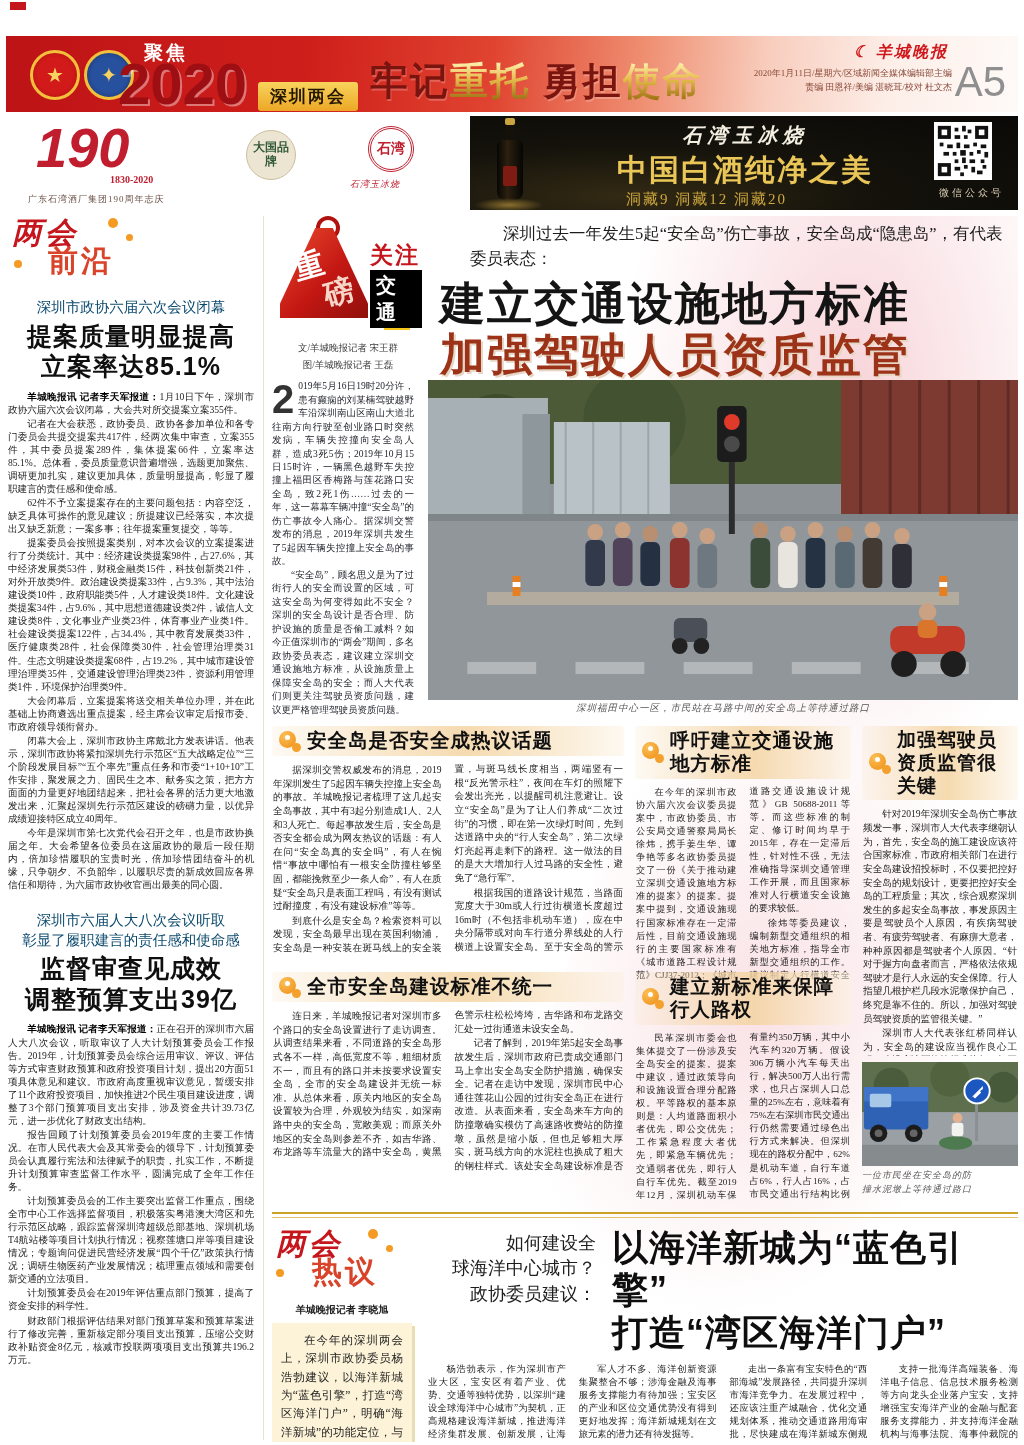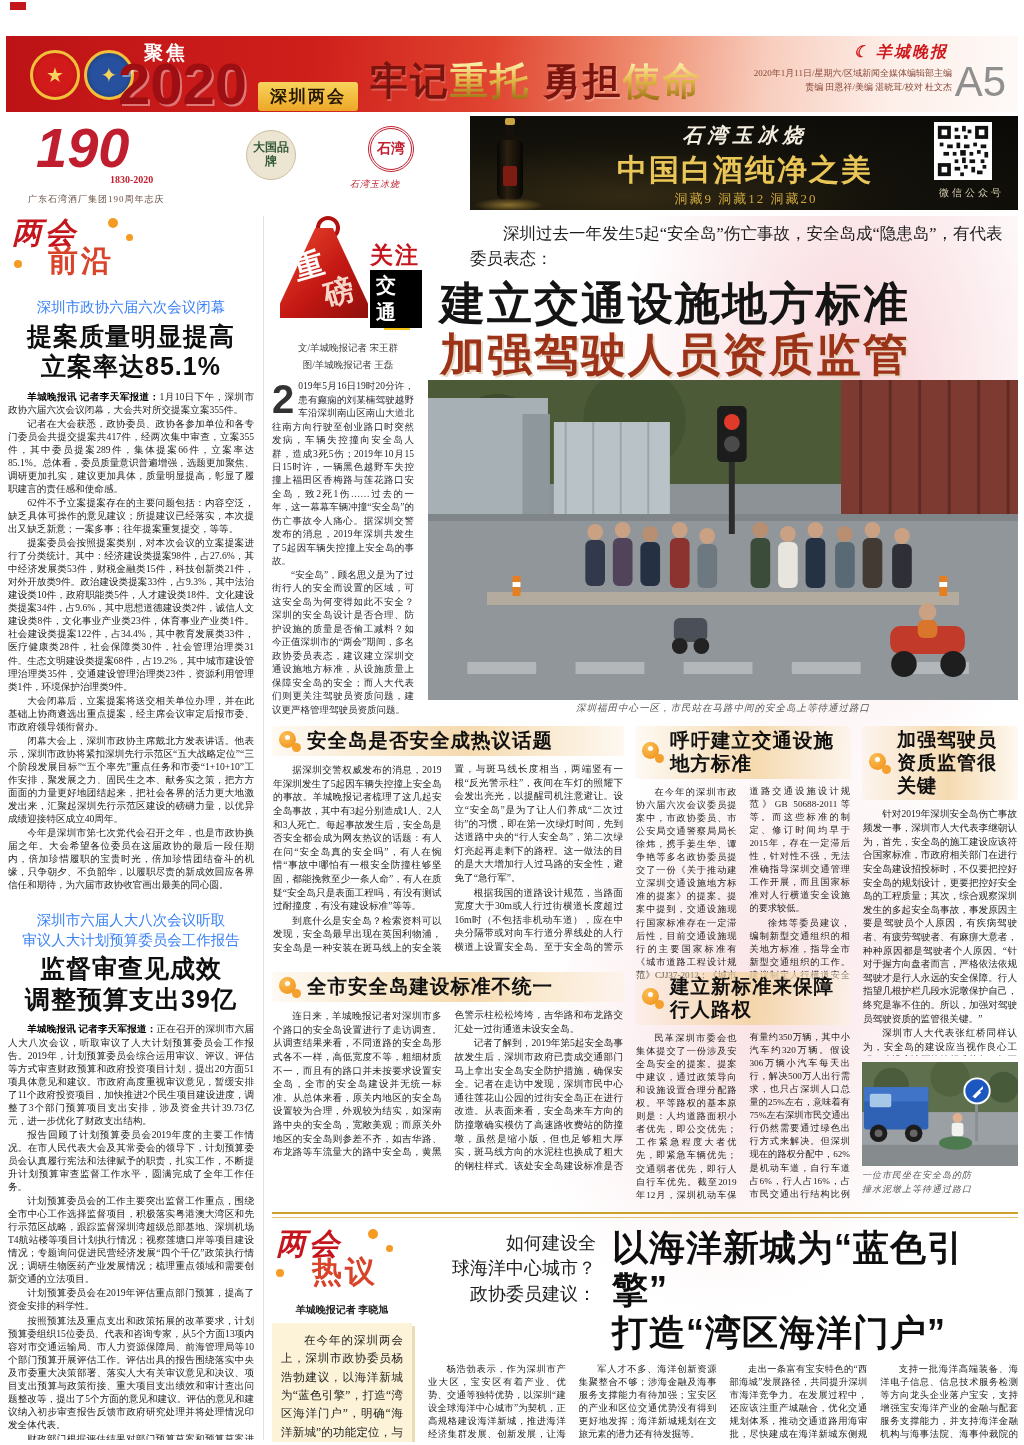--- a/index.html
+++ b/index.html
@@ -46,31 +46,31 @@
   .b-neck{width:8px;height:15px;background:#15100a;margin:0 auto;}
   .b-body{width:26px;height:60px;background:linear-gradient(90deg,#070604,#2c2010 40%,#070604);margin:0 auto;
     border-radius:6px 6px 8px 8px;position:relative;}
   .b-label{position:absolute;left:6px;top:26px;width:14px;height:20px;background:#7e1c14;border-radius:2px;}
   .b-glow{position:absolute;left:-16px;top:80px;width:70px;height:14px;border-radius:50%;
     background:radial-gradient(ellipse,#8a6f2e 0%,rgba(138,111,46,0) 70%);}
   .ad-script{position:absolute;left:120px;top:6px;width:310px;text-align:center;color:#f4efe2;font-size:20px;
     font-style:italic;font-weight:bold;letter-spacing:5px;}
   .ad-head{position:absolute;left:92px;top:34px;width:366px;text-align:center;font-size:30px;font-weight:900;
     letter-spacing:2px;color:#e9c657;font-family:"Liberation Sans",sans-serif;}
-  .ad-products{position:absolute;left:156px;top:74px;width:240px;text-align:center;color:#cfa83f;font-size:13px;letter-spacing:2px;}
+  .ad-products{position:absolute;left:156px;top:74px;width:240px;text-align:left;color:#cfa83f;font-size:15px;letter-spacing:2px;}
   .ad-qr{position:absolute;right:26px;top:6px;width:58px;height:58px;background:#fff;padding:2px;box-sizing:border-box;}
   .ad-qr-cap{position:absolute;right:14px;top:70px;color:#d8cdb4;font-size:10px;letter-spacing:3px;}
   
   .left-col{position:absolute;left:8px;top:216px;width:256px;height:1224px;overflow:hidden;
     border-right:1px solid #e6e1d5;padding-right:9px;box-sizing:border-box;}
   .col-logo{position:relative;height:72px;margin:2px 0 8px 4px;font-family:"Liberation Sans",sans-serif;}
   .cl-l1{font-size:30px;font-weight:900;color:#c5161d;font-style:italic;letter-spacing:3px;line-height:1;}
   .cl-l2{font-size:30px;font-weight:900;color:#d8432a;letter-spacing:3px;margin:-2px 0 0 36px;line-height:1;}
   .dot{position:absolute;border-radius:50%;background:#f59a23;}
-  .kicker{font-size:14.5px;color:#3b82f6;text-align:center;line-height:1.35;margin:4px 0 2px;}
+  .kicker{font-size:14.5px;color:#0c4a6e;text-align:center;line-height:1.35;margin:4px 0 2px;}
   .lhead{font-size:25px;font-weight:900;color:#0f0f0f;text-align:center;line-height:1.22;
     font-family:"Liberation Sans",sans-serif;margin:3px 0 8px;letter-spacing:1px;}
   .body-text p{font-size:9.6px;line-height:1.36;color:#222;text-align:justify;text-indent:2em;margin:0 0 1px;}
   .body-text b{color:#000;}
   .article-2{margin-top:20px;}
   
   .main-col{position:absolute;left:272px;top:216px;width:746px;height:1226px;overflow:hidden;}
   .silk{position:absolute;pointer-events:none;z-index:0;}
   .silk-a{left:330px;top:-10px;width:420px;height:620px;background:radial-gradient(ellipse at 60% 30%,rgba(240,170,180,.5),rgba(240,170,180,0) 65%);}
   .silk-b{left:290px;top:460px;width:440px;height:680px;background:radial-gradient(ellipse at 45% 50%,rgba(242,185,192,.42),rgba(242,185,192,0) 65%);transform:rotate(18deg);}
@@ -245,32 +245,31 @@
         <p>提案委员会按照提案类别，对本次会议的立案提案进行了分类统计。其中：经济建设类提案98件，占27.6%，其中经济发展类53件，财税金融类15件，科技创新类21件，对外开放类9件。政治建设类提案33件，占9.3%，其中法治建设类10件，政府职能类5件，人才建设类18件。文化建设类提案34件，占9.6%，其中思想道德建设类2件，诚信人文建设类8件，文化事业产业类23件，体育事业产业类1件。社会建设类提案122件，占34.4%，其中教育发展类33件，医疗健康类28件，社会保障类30件，社会管理治理类31件。生态文明建设类提案68件，占19.2%，其中城市建设管理治理类35件，交通建设管理治理类23件，资源利用管理类1件，环境保护治理类9件。</p>
         <p>大会闭幕后，立案提案将送交相关单位办理，并在此基础上协商遴选出重点提案，经主席会议审定后报市委、市政府领导领衔督办。</p>
         <p>闭幕大会上，深圳市政协主席戴北方发表讲话。他表示，深圳市政协将紧扣深圳先行示范区“五大战略定位”“三个阶段发展目标”“五个率先”重点任务和市委“1+10+10”工作安排，聚发展之力、固民生之本、献务实之策，把方方面面的力量更好地团结起来，把社会各界的活力更大地激发出来，汇聚起深圳先行示范区建设的磅礴力量，以优异成绩迎接特区成立40周年。</p>
         <p>今年是深圳市第七次党代会召开之年，也是市政协换届之年。大会希望各位委员在这届政协的最后一段任期内，倍加珍惜履职的宝贵时光，倍加珍惜团结奋斗的机缘，只争朝夕、不负韶华，以履职尽责的新成效回应各界信任和期待，为六届市政协收官画出最美的同心圆。</p>
       </div>
     </article>
 
     <article class="article-2">
       <div class="kicker">
         <div>深圳市六届人大八次会议听取</div>
-        <div>审议人大计划预算委员会工作报告</div>
+        <div>彰显了履职建言的责任感和使命感</div>
       </div>
       <div class="lhead">
         <div>监督审查见成效</div>
         <div>调整预算支出39亿</div>
       </div>
       <div class="body-text">
         <p><b>羊城晚报讯 记者李天军报道：</b><span>正在召开的深圳市六届人大八次会议，听取审议了人大计划预算委员会工作报告。2019年，计划预算委员会综合运用审议、评议、评估等方式审查财政预算和政府投资项目计划，提出20方面51项具体意见和建议。市政府高度重视审议意见，暂缓安排了11个政府投资项目，加快推进2个民生项目建设进度，调整了3个部门预算项目支出安排，涉及资金共计39.73亿元，进一步优化了财政支出结构。</span></p>
         <p>报告回顾了计划预算委员会2019年度的主要工作情况。在市人民代表大会及其常委会的领导下，计划预算委员会认真履行宪法和法律赋予的职责，扎实工作，不断提升计划预算审查监督工作水平，圆满完成了全年工作任务。</p>
         <p>计划预算委员会的工作主要突出监督工作重点，围绕全市中心工作选择监督项目，积极落实粤港澳大湾区和先行示范区战略，跟踪监督深圳湾超级总部基地、深圳机场T4航站楼等项目计划执行情况；视察莲塘口岸等项目建设情况；专题询问促进民营经济发展“四个千亿”政策执行情况；调研生物医药产业发展情况；梳理重点领域和需要创新交通的立法项目。</p>
         <p>计划预算委员会在2019年评估重点部门预算，提高了资金安排的科学性。</p>
-        <p>按照预算法及重点支出和政策拓展的改革要求，计划预算委组织15位委员、代表和咨询专家，从5个方面13项内容对市交通运输局、市人力资源保障局、前海管理局等10个部门预算开展评估工作。评估出具的报告围绕落实中央及市委重大决策部署、落实人大有关审议意见和决议、项目支出预算与政策衔接、重大项目支出绩效和审计查出问题整改等，提出了5个方面的意见和建议。评估的意见和建议纳入初步审查报告反馈市政府研究处理并将处理情况印发全体代表。</p>
         <p>财政部门根据评估结果对部门预算草案和预算草案进行了修改完善，重新核定部分项目支出预算，压缩公交财政补贴资金8亿元，核减市投联两项项目支出预算共196.2万元。</p>
 
       </div>
     </article>
   </aside>
 
   <div class="main-col">
     <div class="silk silk-a"></div>
     <div class="silk silk-b"></div>
 

